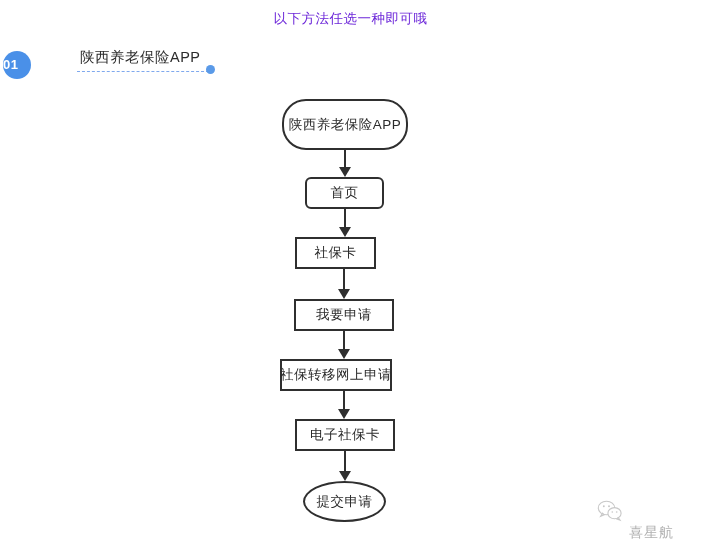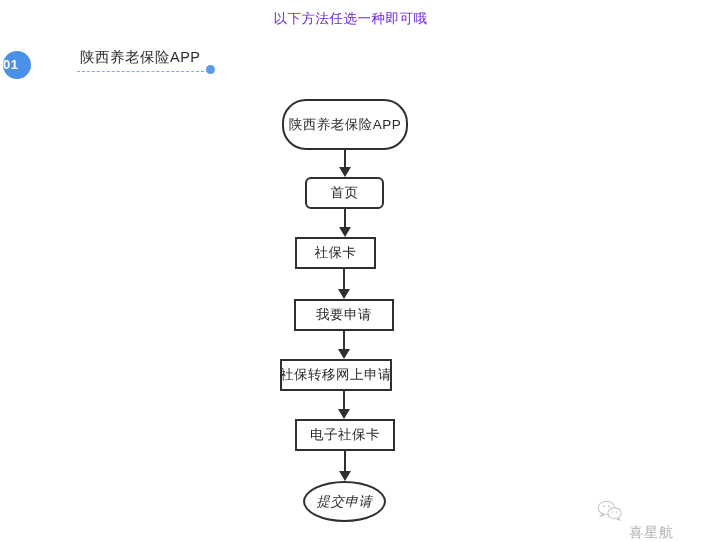--- a/index.html
+++ b/index.html
@@ -89,21 +89,20 @@
     justify-content: center;
     white-space: nowrap;
     letter-spacing: 0.5px;
     pointer-events: auto;
   }
   .node.rounded {
     border-radius: 24px;
   }
   .node.ellipse {
     border-radius: 50%;
-    font-style: italic;
   }
 
   .connector {
     position: absolute;
     width: 2px;
     background: #2f2f2f;
     pointer-events: auto;
   }
   .arrowhead {
     position: absolute;

